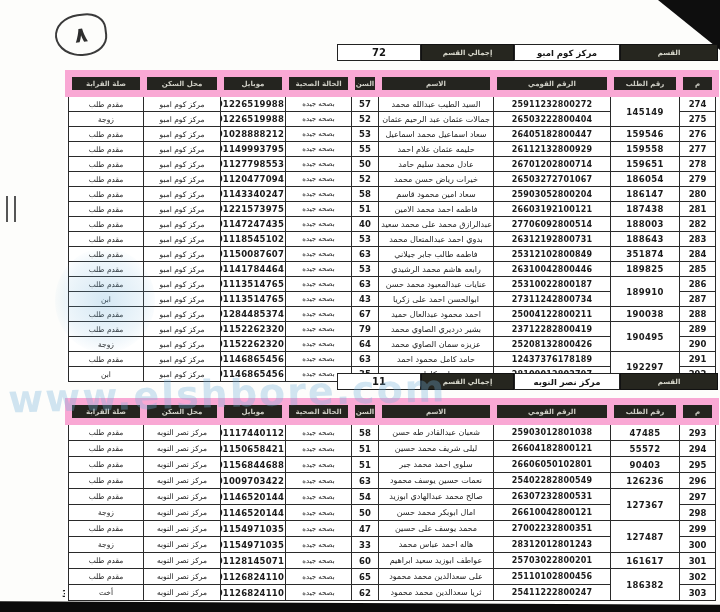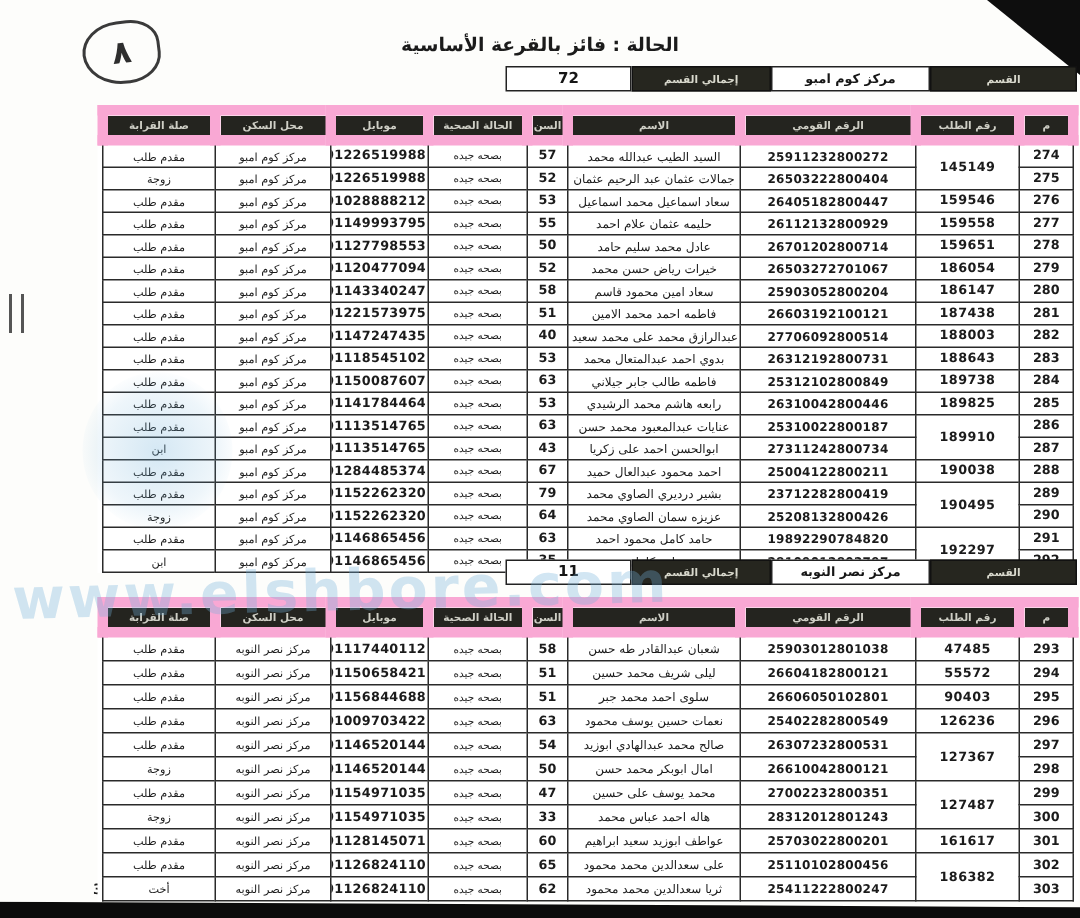--- a/index.html
+++ b/index.html
@@ -118,21 +118,20 @@
   <div class="watermark">www.elshbore.com</div>
   <div class="edge-marks">
       <i></i>
       <i></i>
     </div>
 
   <div class="circle-mark">
     <span>٨</span>
   </div>
 
-  <div class="status">الحالة : فائز بالقرعة الأساسية</div>
 
   <div class="section-bar bar1">
     <div class="dark w-label">القسم</div>
     <div class="lite w-value">مركز كوم امبو</div>
     <div class="dark w-tlabel">إجمالي القسم</div>
     <div class="lite w-total">72</div>
   </div>
 
   <table class="tbl tbl1">
     <colgroup>
@@ -265,21 +264,21 @@
     <td data-field="national_id">26312192800731</td>
     <td data-field="name">بدوي احمد عبدالمتعال محمد</td>
     <td data-field="age">53</td>
     <td data-field="health">بصحه جيده</td>
     <td data-field="mobile">01118545102</td>
     <td data-field="residence">مركز كوم امبو</td>
     <td data-field="relation">مقدم طلب</td>
   </tr>
         <tr>
     <td data-field="serial">284</td>
-    <td data-field="request_no">189738</td>
+    <td data-field="request_no">351874</td>
     <td data-field="national_id">25312102800849</td>
     <td data-field="name">فاطمه طالب جابر جيلاني</td>
     <td data-field="age">63</td>
     <td data-field="health">بصحه جيده</td>
     <td data-field="mobile">01150087607</td>
     <td data-field="residence">مركز كوم امبو</td>
     <td data-field="relation">مقدم طلب</td>
   </tr>
         <tr>
     <td data-field="serial">285</td>
@@ -343,21 +342,21 @@
     <td data-field="name">عزيزه سمان الصاوي محمد</td>
     <td data-field="age">64</td>
     <td data-field="health">بصحه جيده</td>
     <td data-field="mobile">01152262320</td>
     <td data-field="residence">مركز كوم امبو</td>
     <td data-field="relation">زوجة</td>
   </tr>
         <tr>
     <td data-field="serial">291</td>
     <td data-field="request_no" rowspan="2">192297</td>
-    <td data-field="national_id">19892290784820</td>
+    <td data-field="national_id">12437376178189</td>
     <td data-field="name">حامد كامل محمود احمد</td>
     <td data-field="age">63</td>
     <td data-field="health">بصحه جيده</td>
     <td data-field="mobile">01146865456</td>
     <td data-field="residence">مركز كوم امبو</td>
     <td data-field="relation">مقدم طلب</td>
   </tr>
         <tr>
     <td data-field="serial">292</td>
 

